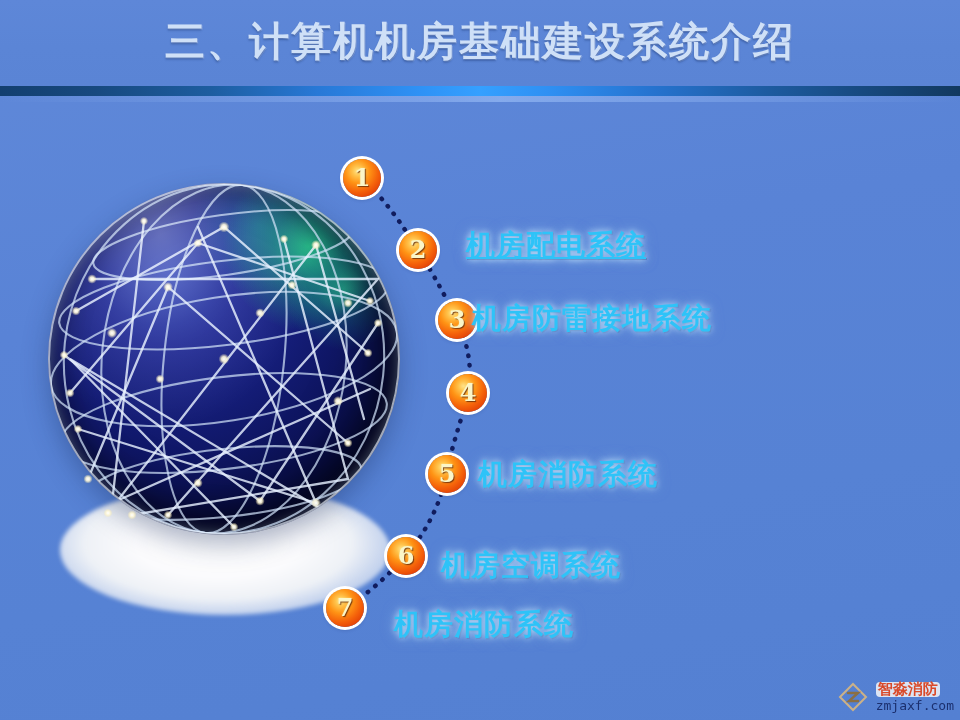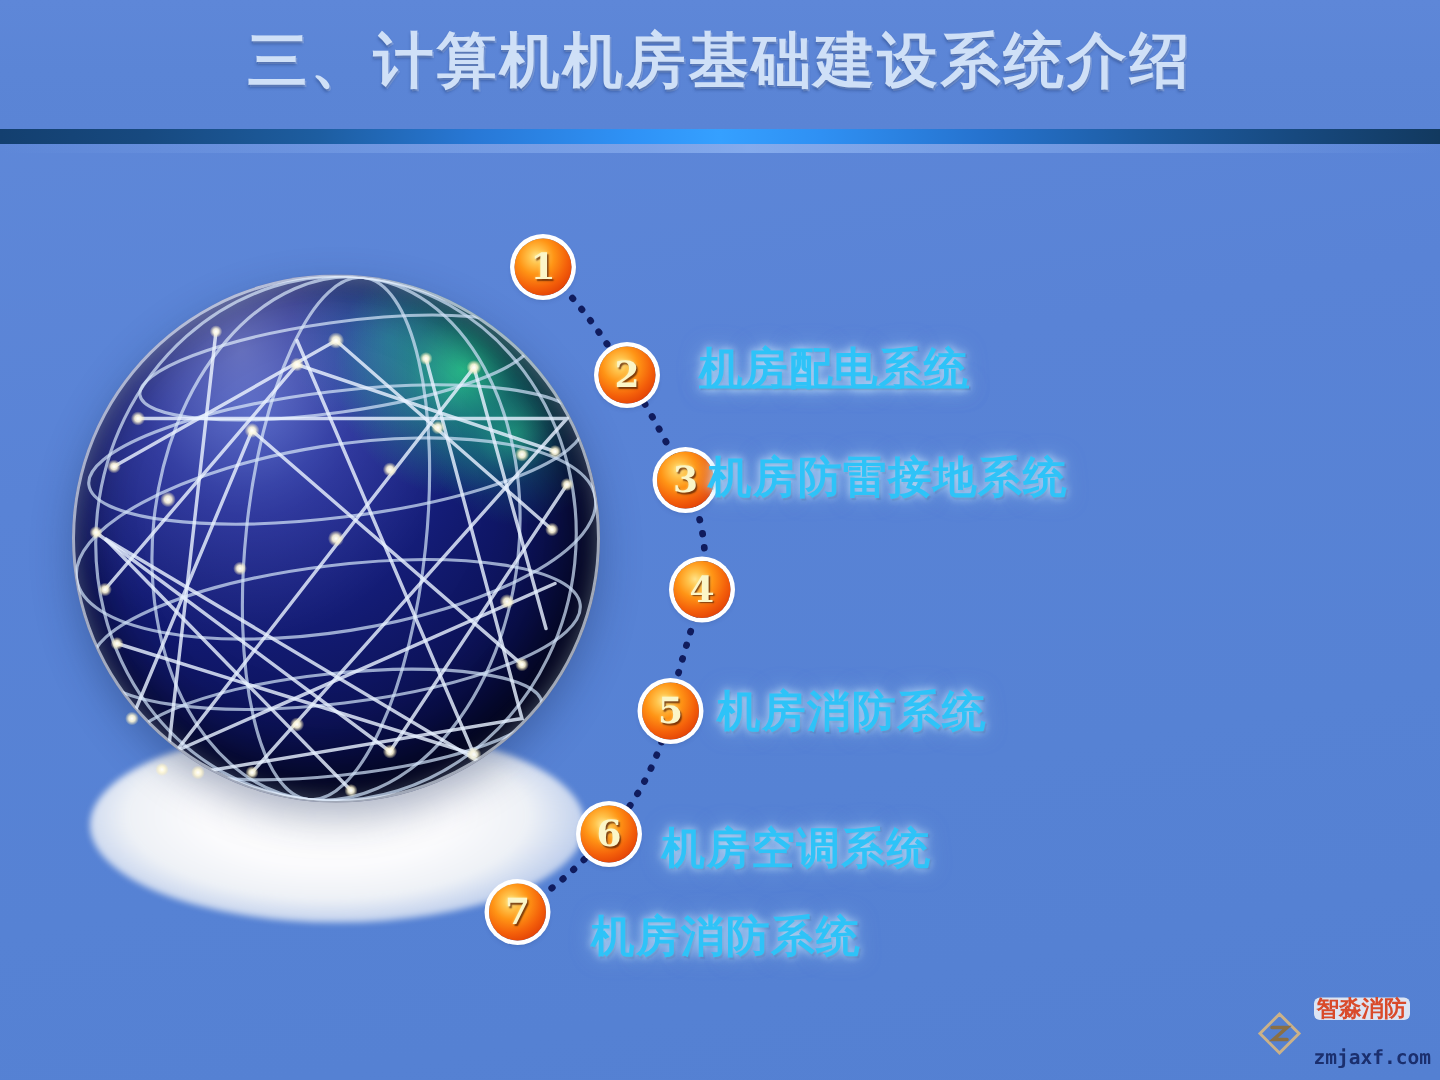--- a/index.html
+++ b/index.html
@@ -201,24 +201,24 @@
     font-weight: 700;
     color: #d94a2a;
     font-family: "DejaVu Sans", "Liberation Sans", sans-serif;
     background: rgba(250,250,250,0.82);
     border-radius: 4px;
     padding: 0 2px;
     letter-spacing: 0px;
   }
   #wm-url {
     font-size: 13px;
-    font-weight: 700;
+    font-weight: 400;
     color: #1b2f6e;
     font-family: "DejaVu Sans Mono", "Liberation Mono", monospace;
-    margin-top: 19px;
+    margin-top: 2px;
     letter-spacing: 0px;
   }
 </style>
 </head>
 <body>
 
 <div id="slide">
 
   <div id="header">
     <div id="title">三、计算机机房基础建设系统介绍</div>

